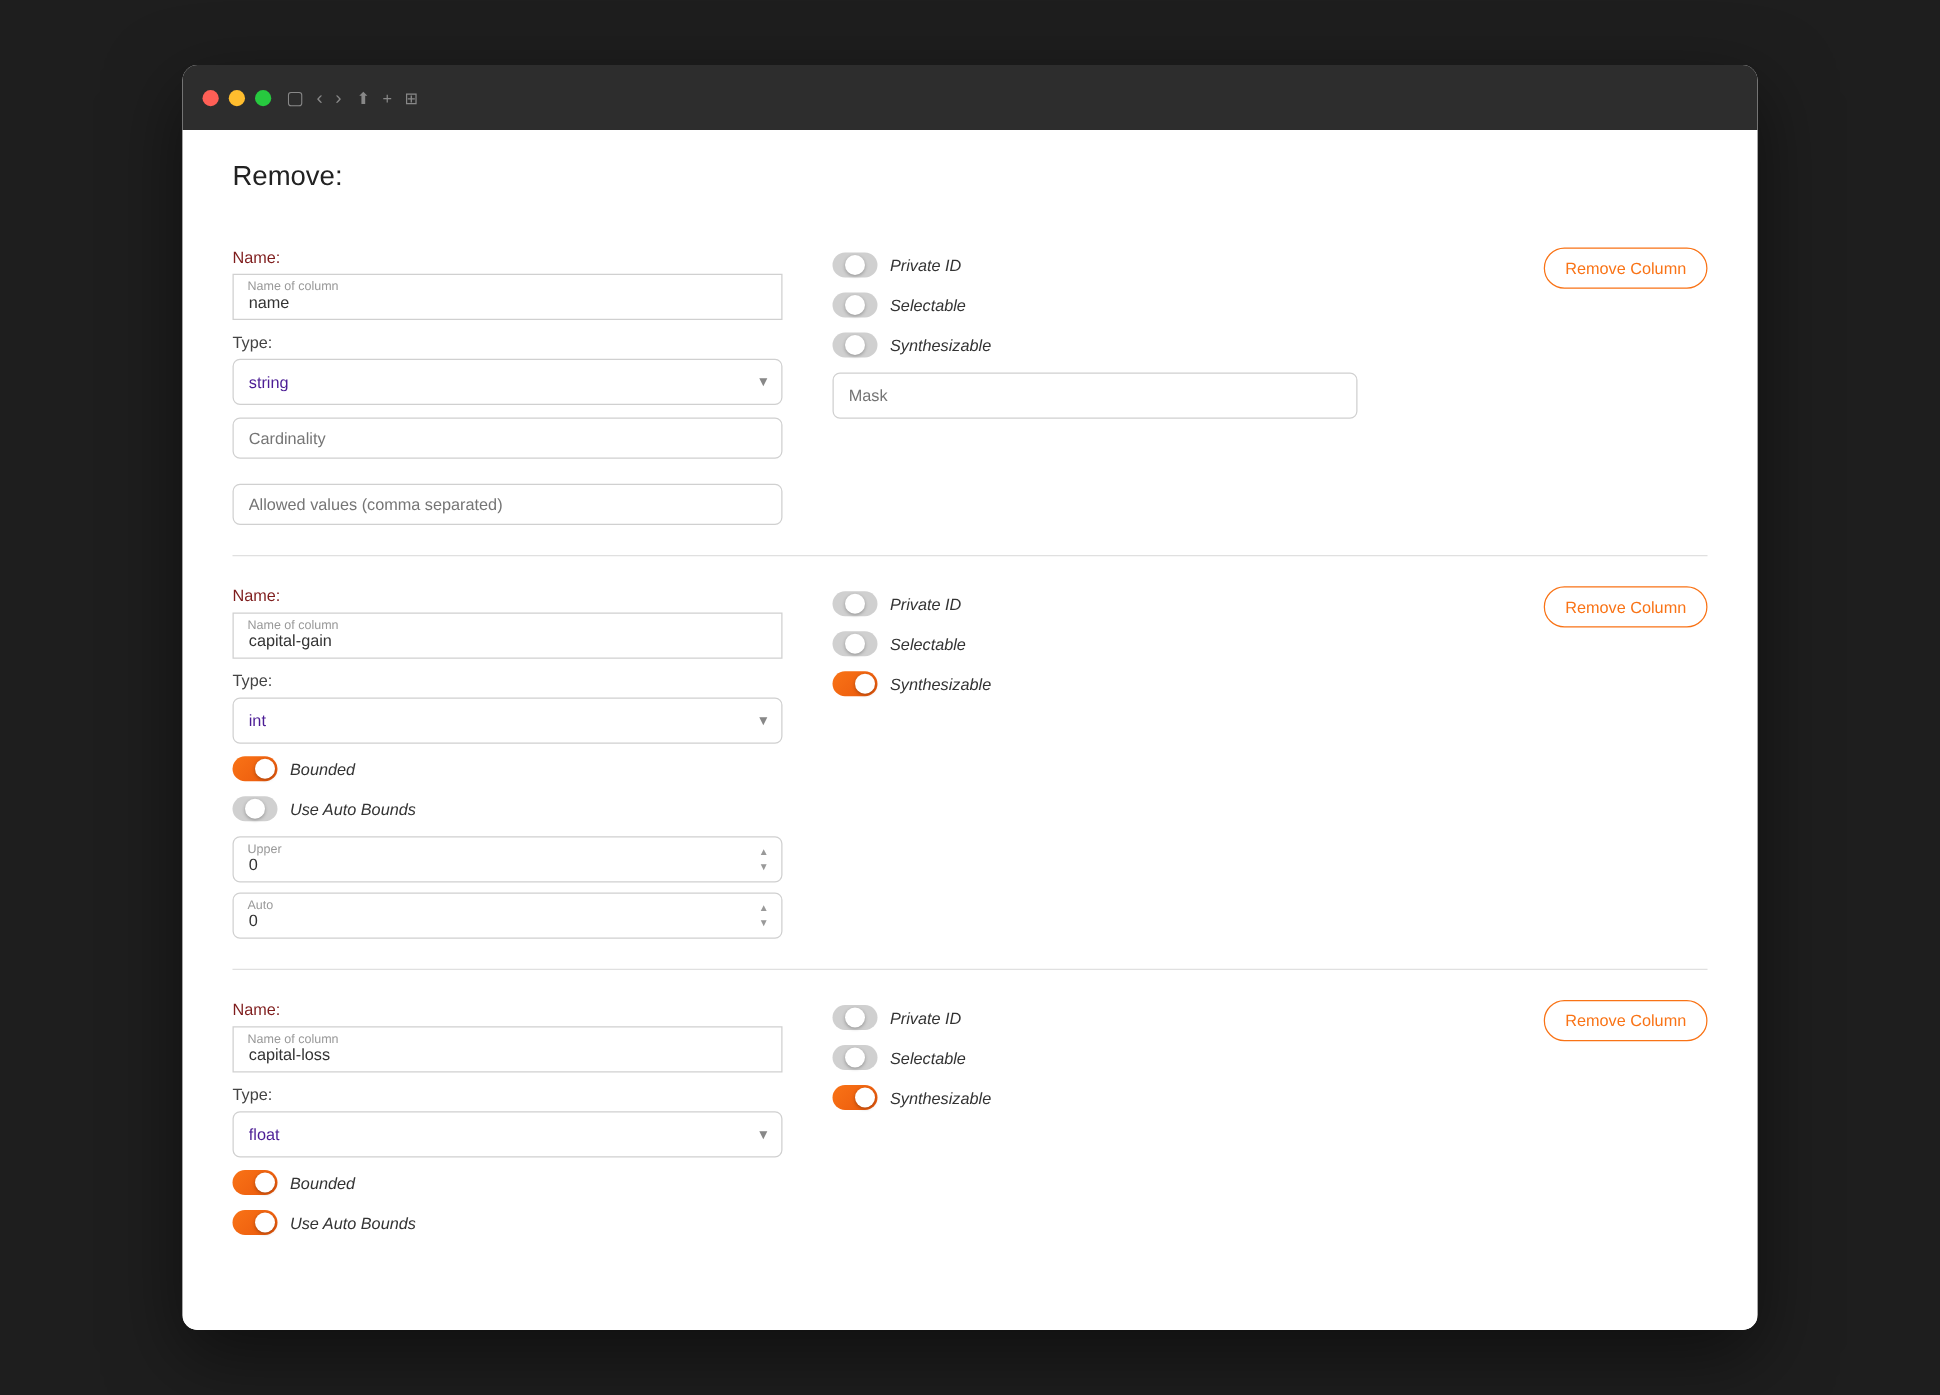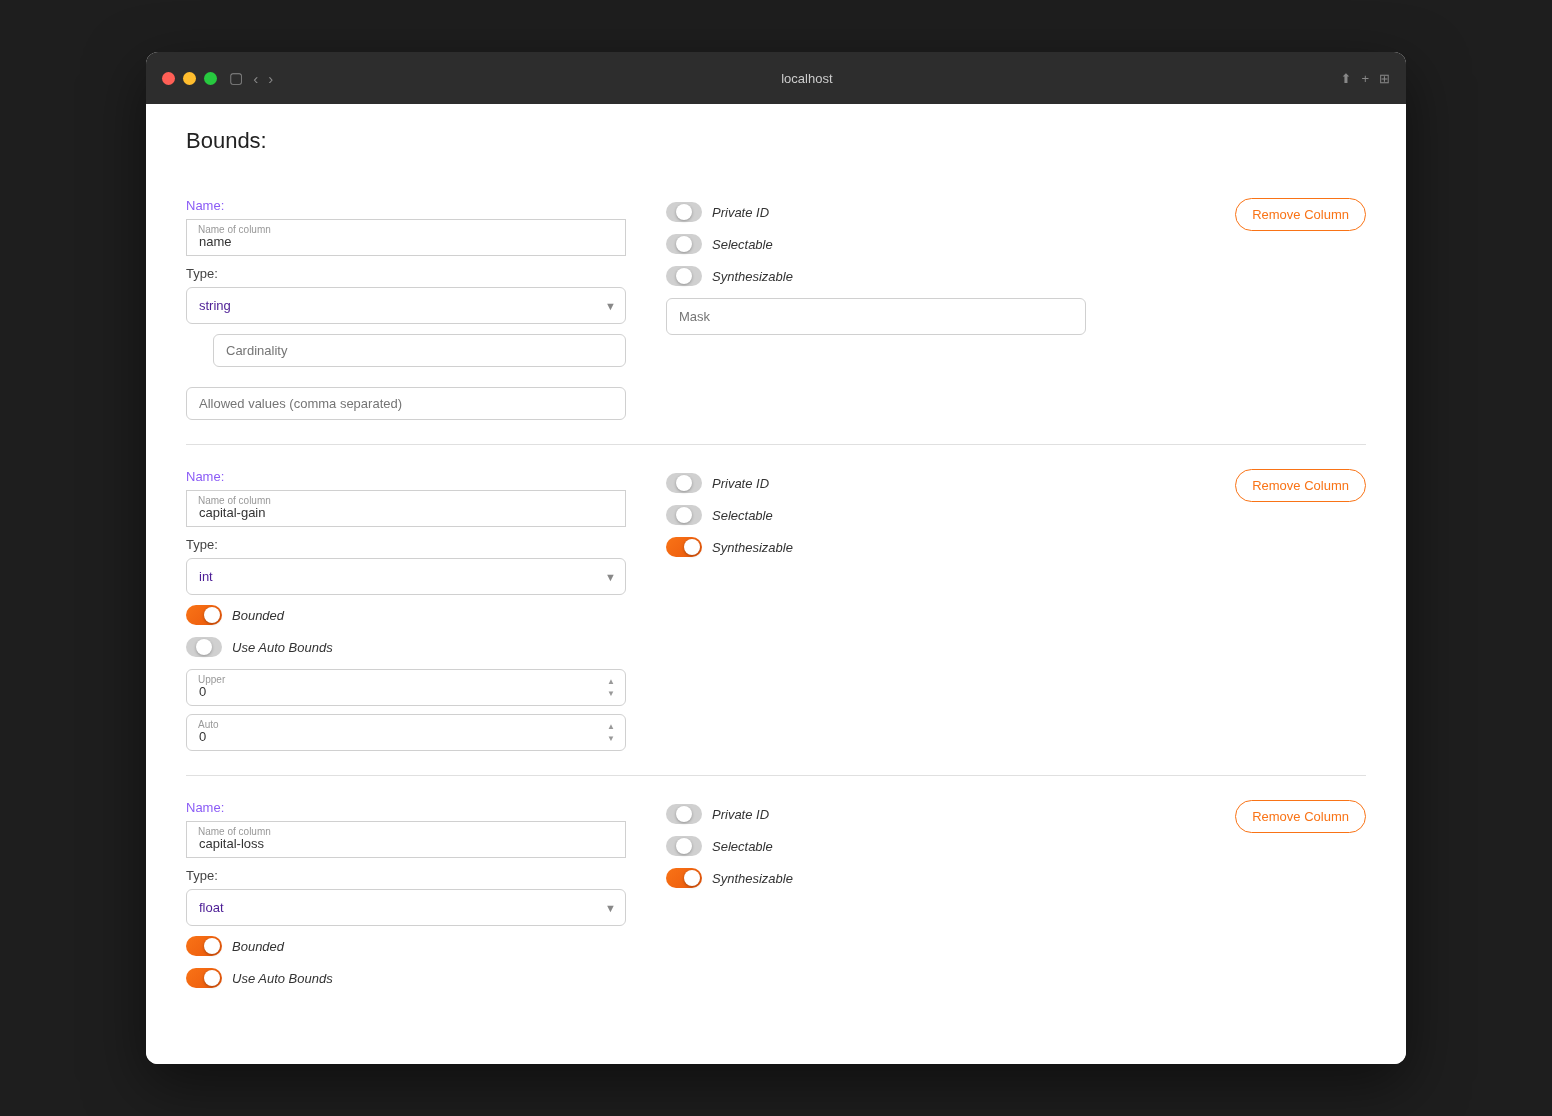--- a/index.html
+++ b/index.html
@@ -62,21 +62,21 @@
     .column-main {
       display: flex;
       gap: 40px;
       align-items: flex-start;
     }
     .column-left { flex: 0 0 440px; }
     .column-middle { flex: 1; padding-top: 4px; }
     .column-right { flex: 0 0 160px; display: flex; justify-content: flex-end; }
     .field-label {
       font-size: 13px;
-      color: #8b5cf6;
+      color: #7f1d1d;
       margin-bottom: 6px;
     }
     .text-input {
       width: 100%;
       border: 1px solid #d0d0d0;
       border-radius: 6px;
       padding: 8px 12px;
       font-size: 13px;
       color: #333;
       background: #fff;
@@ -245,52 +245,49 @@
     <div class="traffic-lights">
       <div class="tl tl-red"></div>
       <div class="tl tl-yellow"></div>
       <div class="tl tl-green"></div>
     </div>
     <div style="display:flex;gap:10px;align-items:center;color:#888;font-size:15px;">
       <span>▢</span>
       <span>‹</span>
       <span>›</span>
     </div>
-    <div class="url-bar">
-      <span class="url-text">localhost</span>
-    </div>
     <div style="display:flex;gap:10px;align-items:center;color:#888;font-size:13px;">
       <span>⬆</span>
       <span>+</span>
       <span>⊞</span>
     </div>
   </div>
 
   <div class="content-area">
-    <div class="page-title">Bounds:</div>
+    <div class="page-title">Remove:</div>
 
     <div class="column-section">
       <div class="column-main">
         <div class="column-left">
           <div class="field-label">Name:</div>
           <div class="input-wrapper">
             <span class="input-floating-label">Name of column</span>
             <input type="text" class="input-with-label" value="name" style="">
           </div>
           <div class="type-label">Type:</div>
           <div class="select-wrapper">
             <select class="select-input">
               <option>string</option>
               <option>int</option>
               <option>float</option>
               <option>bool</option>
             </select>
             <span class="select-arrow">▼</span>
           </div>
-          <div style="display:flex;gap:8px;margin-top:10px;margin-left:27px;">
+          <div style="display:flex;gap:8px;margin-top:10px;">
             <div class="input-wrapper" style="flex:1;">
               <input type="number" class="text-input" placeholder="Cardinality" style="padding-right: 24px;">
             </div>
           </div>
           <div class="mt8">
             <input type="text" class="text-input" placeholder="Allowed values (comma separated)" style="">
           </div>
         </div>
 
         <div class="column-middle">

